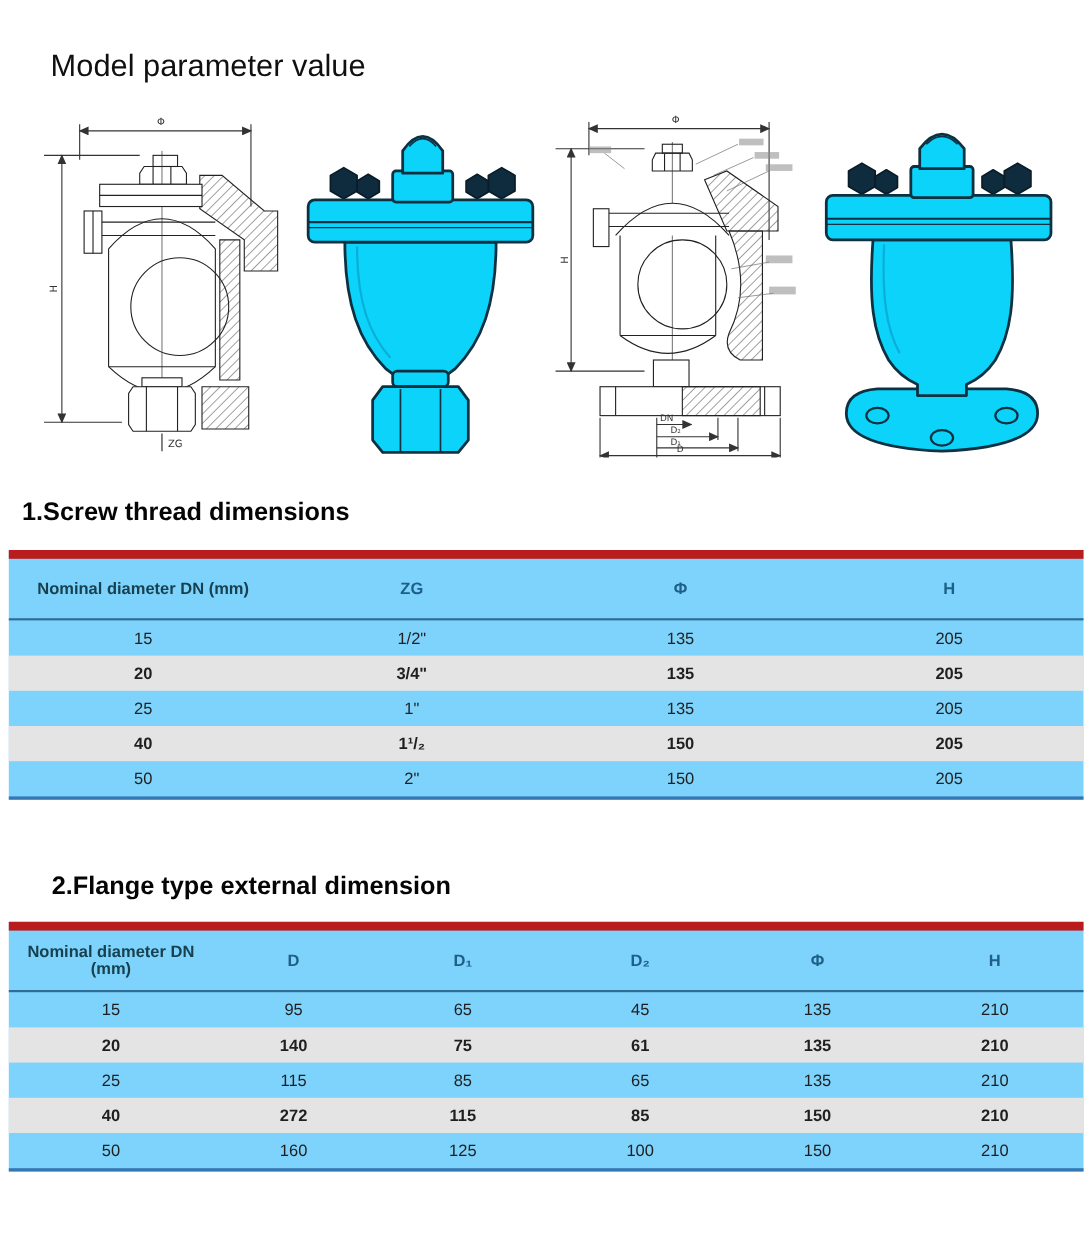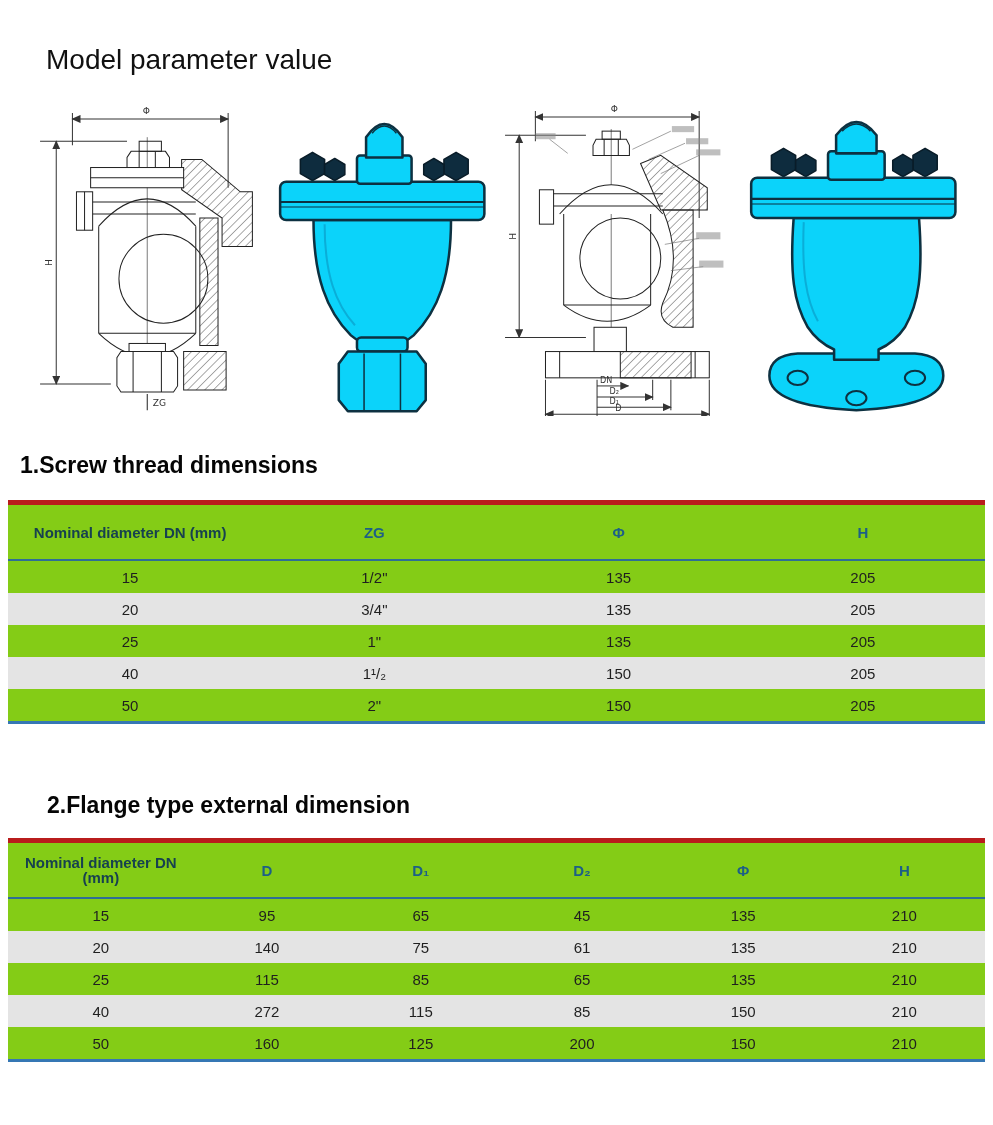--- a/index.html
+++ b/index.html
@@ -16,31 +16,31 @@
     display:flex;gap:6px;
   }
   .drawing{width:229px;height:320px;margin:0;}
   .drawing svg{width:100%;height:100%;display:block;}
   .section-heading{
     position:absolute;margin:0;font-size:23px;font-weight:700;color:#050505;
   }
   #sec1-heading{left:20px;top:452px;}
   #sec2-heading{left:24px;top:792px;margin-left:23px;}
   .dtable{
-    position:absolute;left:8px;width:977px;background:#84cc16;
-    border-top:5px solid #b91c1c;border-bottom:3px solid #3577b4;
+    position:absolute;left:8px;width:977px;background:#7dd3fc;
+    border-top:8px solid #b91c1c;border-bottom:3px solid #3577b4;
   }
   #table1{top:500px;}
   #table2{top:838px;}
   .trow{display:grid;align-items:center;}
   .t1 .trow{grid-template-columns:25% 25% 25% 25%;}
   .t2 .trow{grid-template-columns:19% 15% 16.5% 16.5% 16.5% 16.5%;}
   .thead{height:54px;border-bottom:2px solid #2e6e96;}
   .trow:not(.thead){height:32px;}
-  .trow.alt{background:#e4e4e4;font-weight:400;}
+  .trow.alt{background:#e4e4e4;font-weight:700;}
   .tcell{text-align:center;font-size:15px;line-height:1;}
   .hcell{font-weight:700;color:#1d5f87;}
   .hcell.first{color:#17414f;font-size:15px;}
   text{font-family:"DejaVu Sans",sans-serif;}
   .dimtext{fill:#333;}
 </style>
 </head>
 <body>
 
 <h1 class="page-title">Model parameter value</h1>
@@ -310,17 +310,17 @@
       <div class="tcell">272</div>
       <div class="tcell">115</div>
       <div class="tcell">85</div>
       <div class="tcell">150</div>
       <div class="tcell">210</div>
     </div>
     <div class="trow">
       <div class="tcell">50</div>
       <div class="tcell">160</div>
       <div class="tcell">125</div>
-      <div class="tcell">200</div>
+      <div class="tcell">100</div>
       <div class="tcell">150</div>
       <div class="tcell">210</div>
     </div>
   </div>
 
 </body></html>

